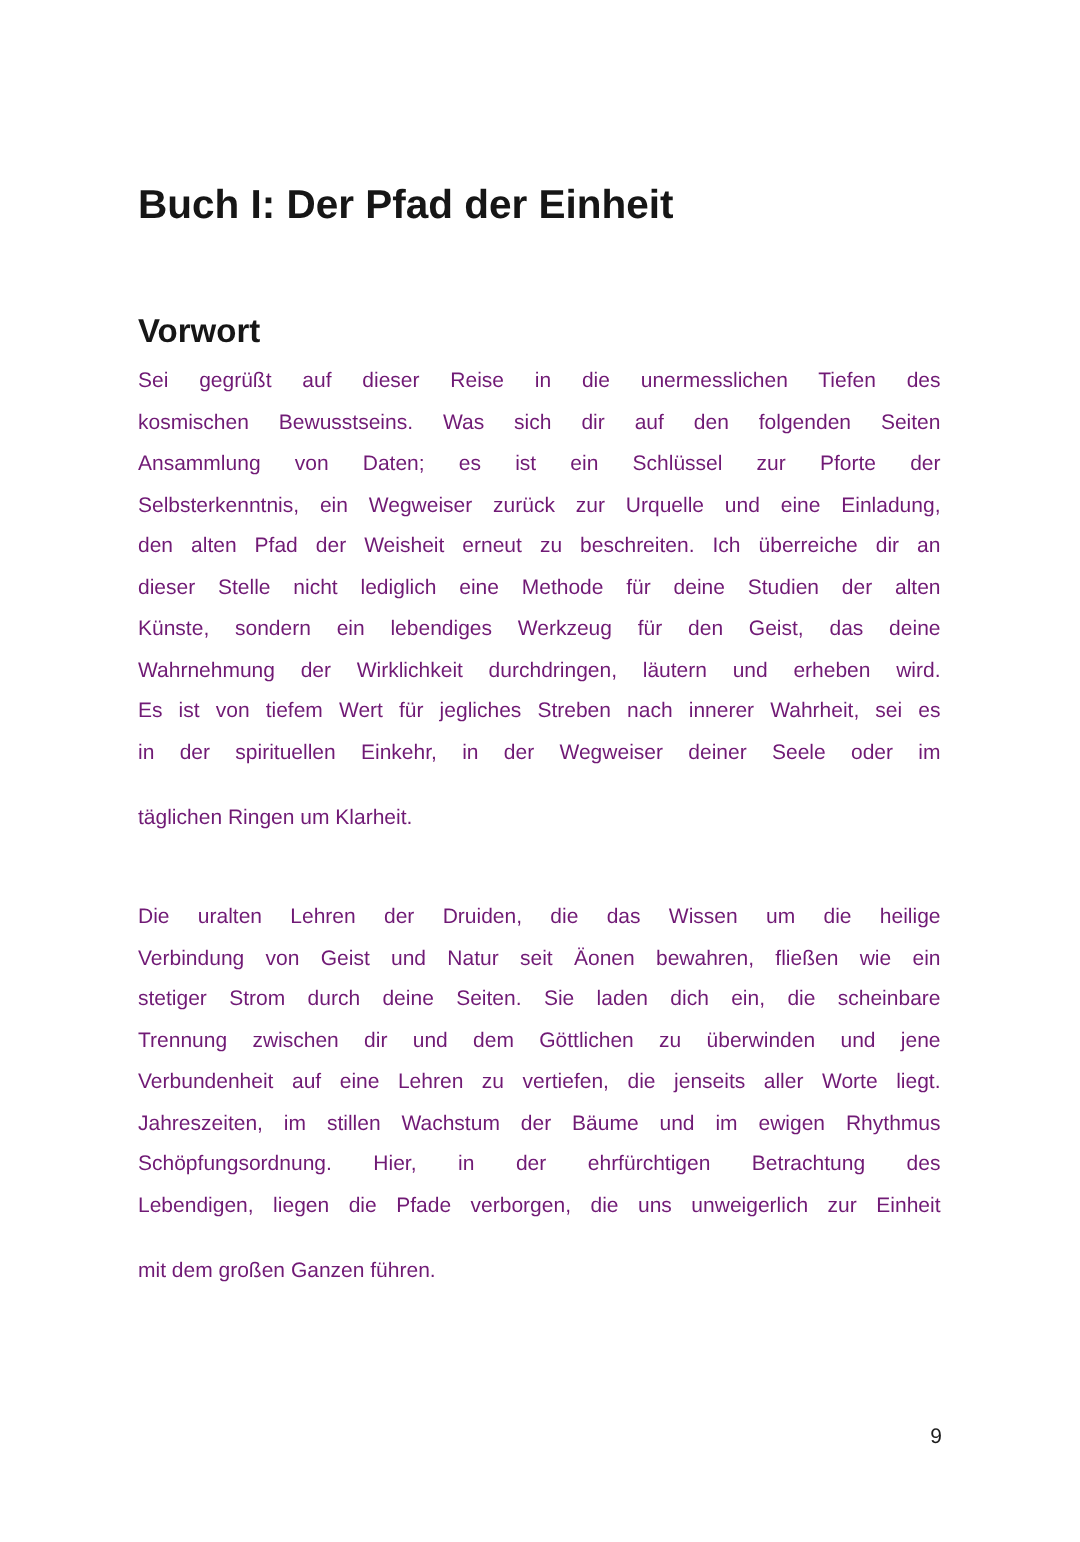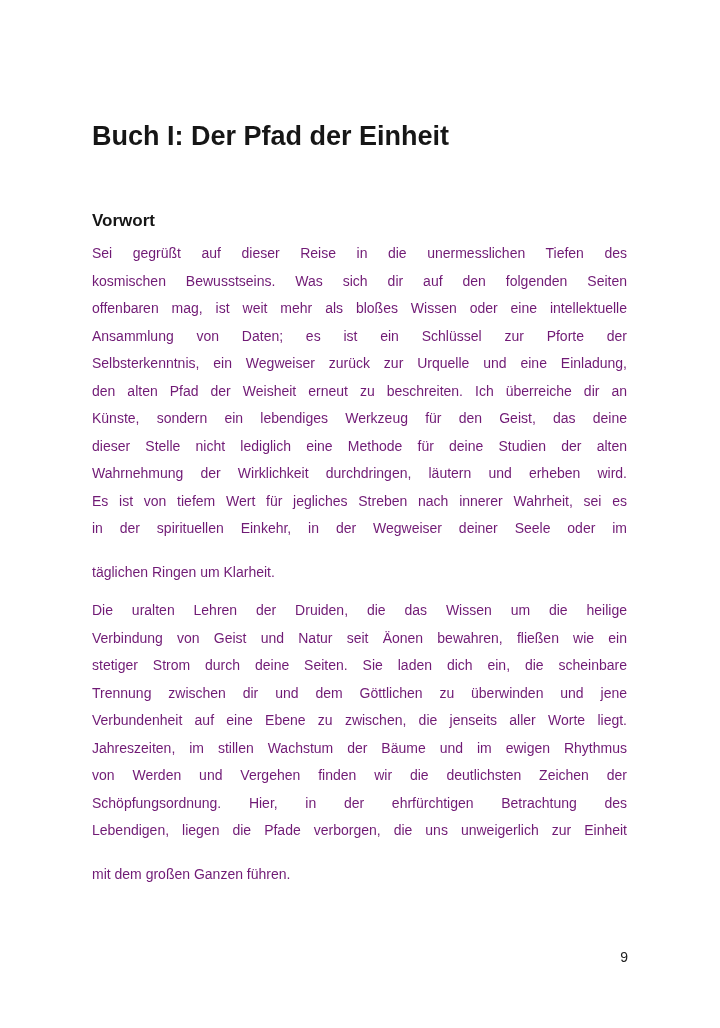--- a/index.html
+++ b/index.html
@@ -27,21 +27,21 @@
     line-height: 26px;
     color: #161616;
     white-space: nowrap;
     margin-top: 28px;
   }
   .section-heading {
     position: absolute;
     left: 92px;
     top: 210px;
     width: 536px;
-    font-size: 17px;
+    font-size: 22px;
     font-weight: bold;
     line-height: 22px;
     color: #161616;
     white-space: nowrap;
   }
   .para {
     position: absolute;
     left: 92px;
     width: 535px;
   }
@@ -75,40 +75,38 @@
 
 <div class="page">
 
   <h1 class="chapter-title">Buch I: Der Pfad der Einheit</h1>
 
   <h2 class="section-heading">Vorwort</h2>
 
   <div class="para para-1">
       <div class="line">Sei gegrüßt auf dieser Reise in die unermesslichen Tiefen des</div>
       <div class="line">kosmischen Bewusstseins. Was sich dir auf den folgenden Seiten</div>
-      <div class="line">offenbaren mag, ist weit mehr als bloßes Wissen oder eine intellektuelle</div>
       <div class="line">Ansammlung von Daten; es ist ein Schlüssel zur Pforte der</div>
       <div class="line">Selbsterkenntnis, ein Wegweiser zurück zur Urquelle und eine Einladung,</div>
       <div class="line">den alten Pfad der Weisheit erneut zu beschreiten. Ich überreiche dir an</div>
+      <div class="line">dieser Stelle nicht lediglich eine Methode für deine Studien der alten</div>
       <div class="line">Künste, sondern ein lebendiges Werkzeug für den Geist, das deine</div>
-      <div class="line">dieser Stelle nicht lediglich eine Methode für deine Studien der alten</div>
       <div class="line">Wahrnehmung der Wirklichkeit durchdringen, läutern und erheben wird.</div>
       <div class="line">Es ist von tiefem Wert für jegliches Streben nach innerer Wahrheit, sei es</div>
       <div class="line">in der spirituellen Einkehr, in der Wegweiser deiner Seele oder im</div>
       <div class="line last">täglichen Ringen um Klarheit.</div>
     </div>
 
   <div class="para para-2">
       <div class="line">Die uralten Lehren der Druiden, die das Wissen um die heilige</div>
       <div class="line">Verbindung von Geist und Natur seit Äonen bewahren, fließen wie ein</div>
       <div class="line">stetiger Strom durch deine Seiten. Sie laden dich ein, die scheinbare</div>
       <div class="line">Trennung zwischen dir und dem Göttlichen zu überwinden und jene</div>
-      <div class="line">Verbundenheit auf eine Ebene zu zwischen, die jenseits aller Worte liegt.</div>
+      <div class="line">Verbundenheit auf eine Lehren zu vertiefen, die jenseits aller Worte liegt.</div>
       <div class="line">Jahreszeiten, im stillen Wachstum der Bäume und im ewigen Rhythmus</div>
-      <div class="line">von Werden und Vergehen finden wir die deutlichsten Zeichen der</div>
       <div class="line">Schöpfungsordnung. Hier, in der ehrfürchtigen Betrachtung des</div>
       <div class="line">Lebendigen, liegen die Pfade verborgen, die uns unweigerlich zur Einheit</div>
       <div class="line last">mit dem großen Ganzen führen.</div>
     </div>
 
   <div class="page-number">9</div>
 
 </div>
 
 </body></html>

